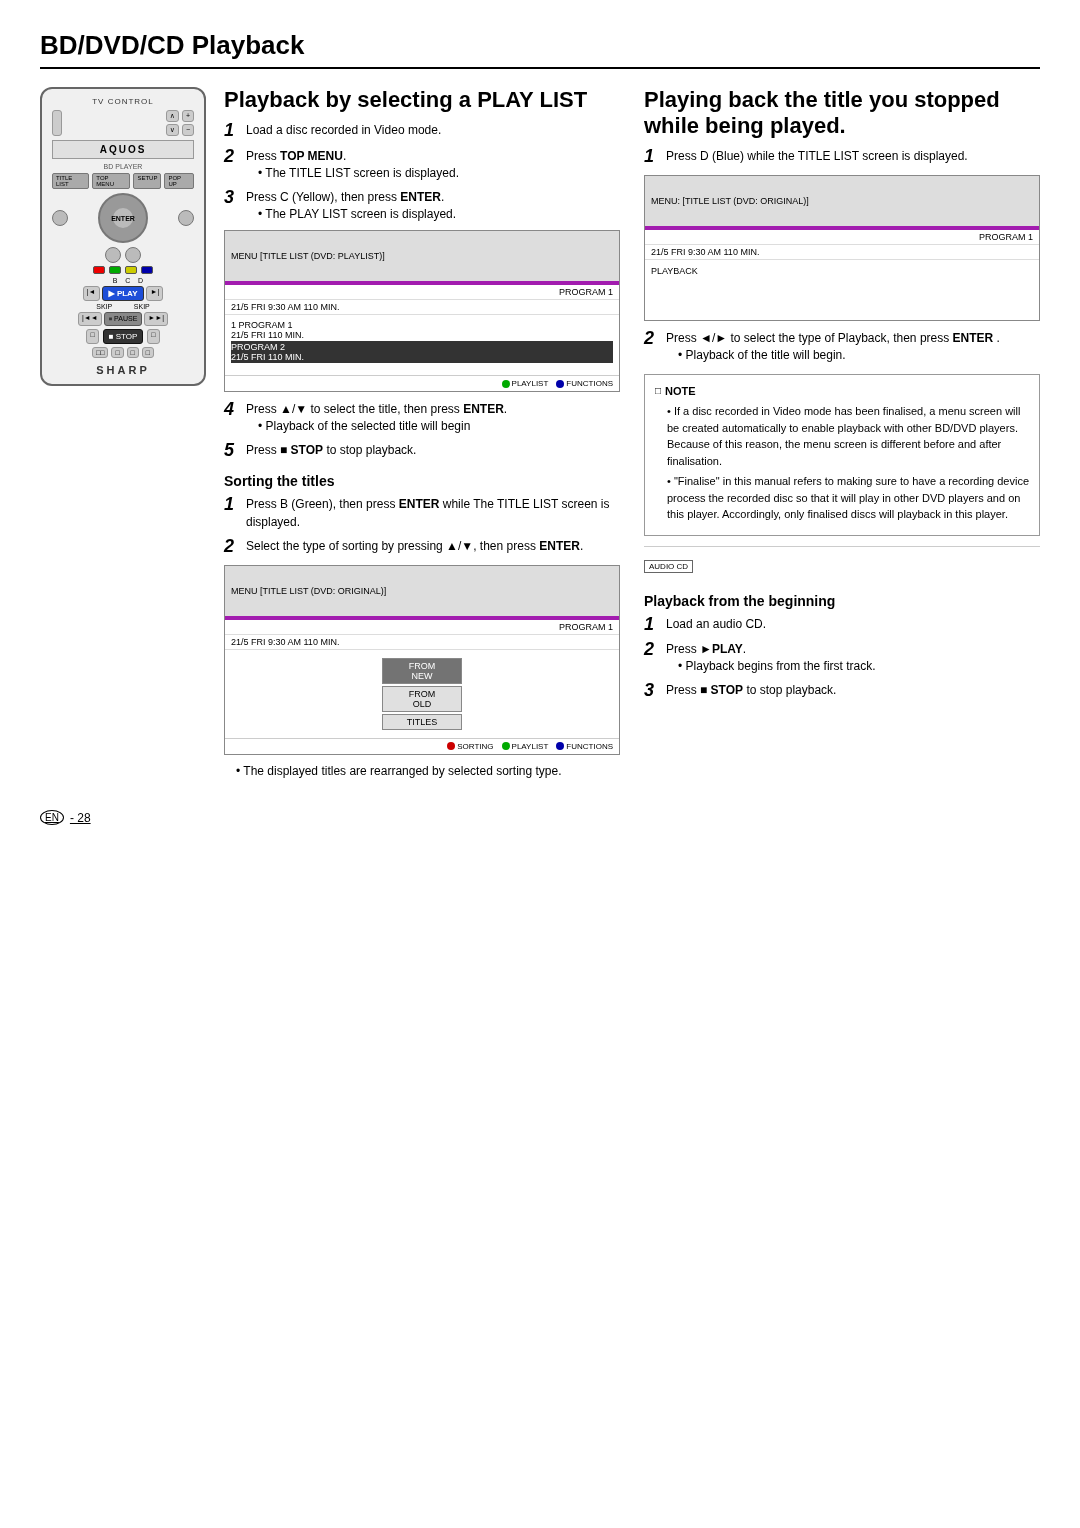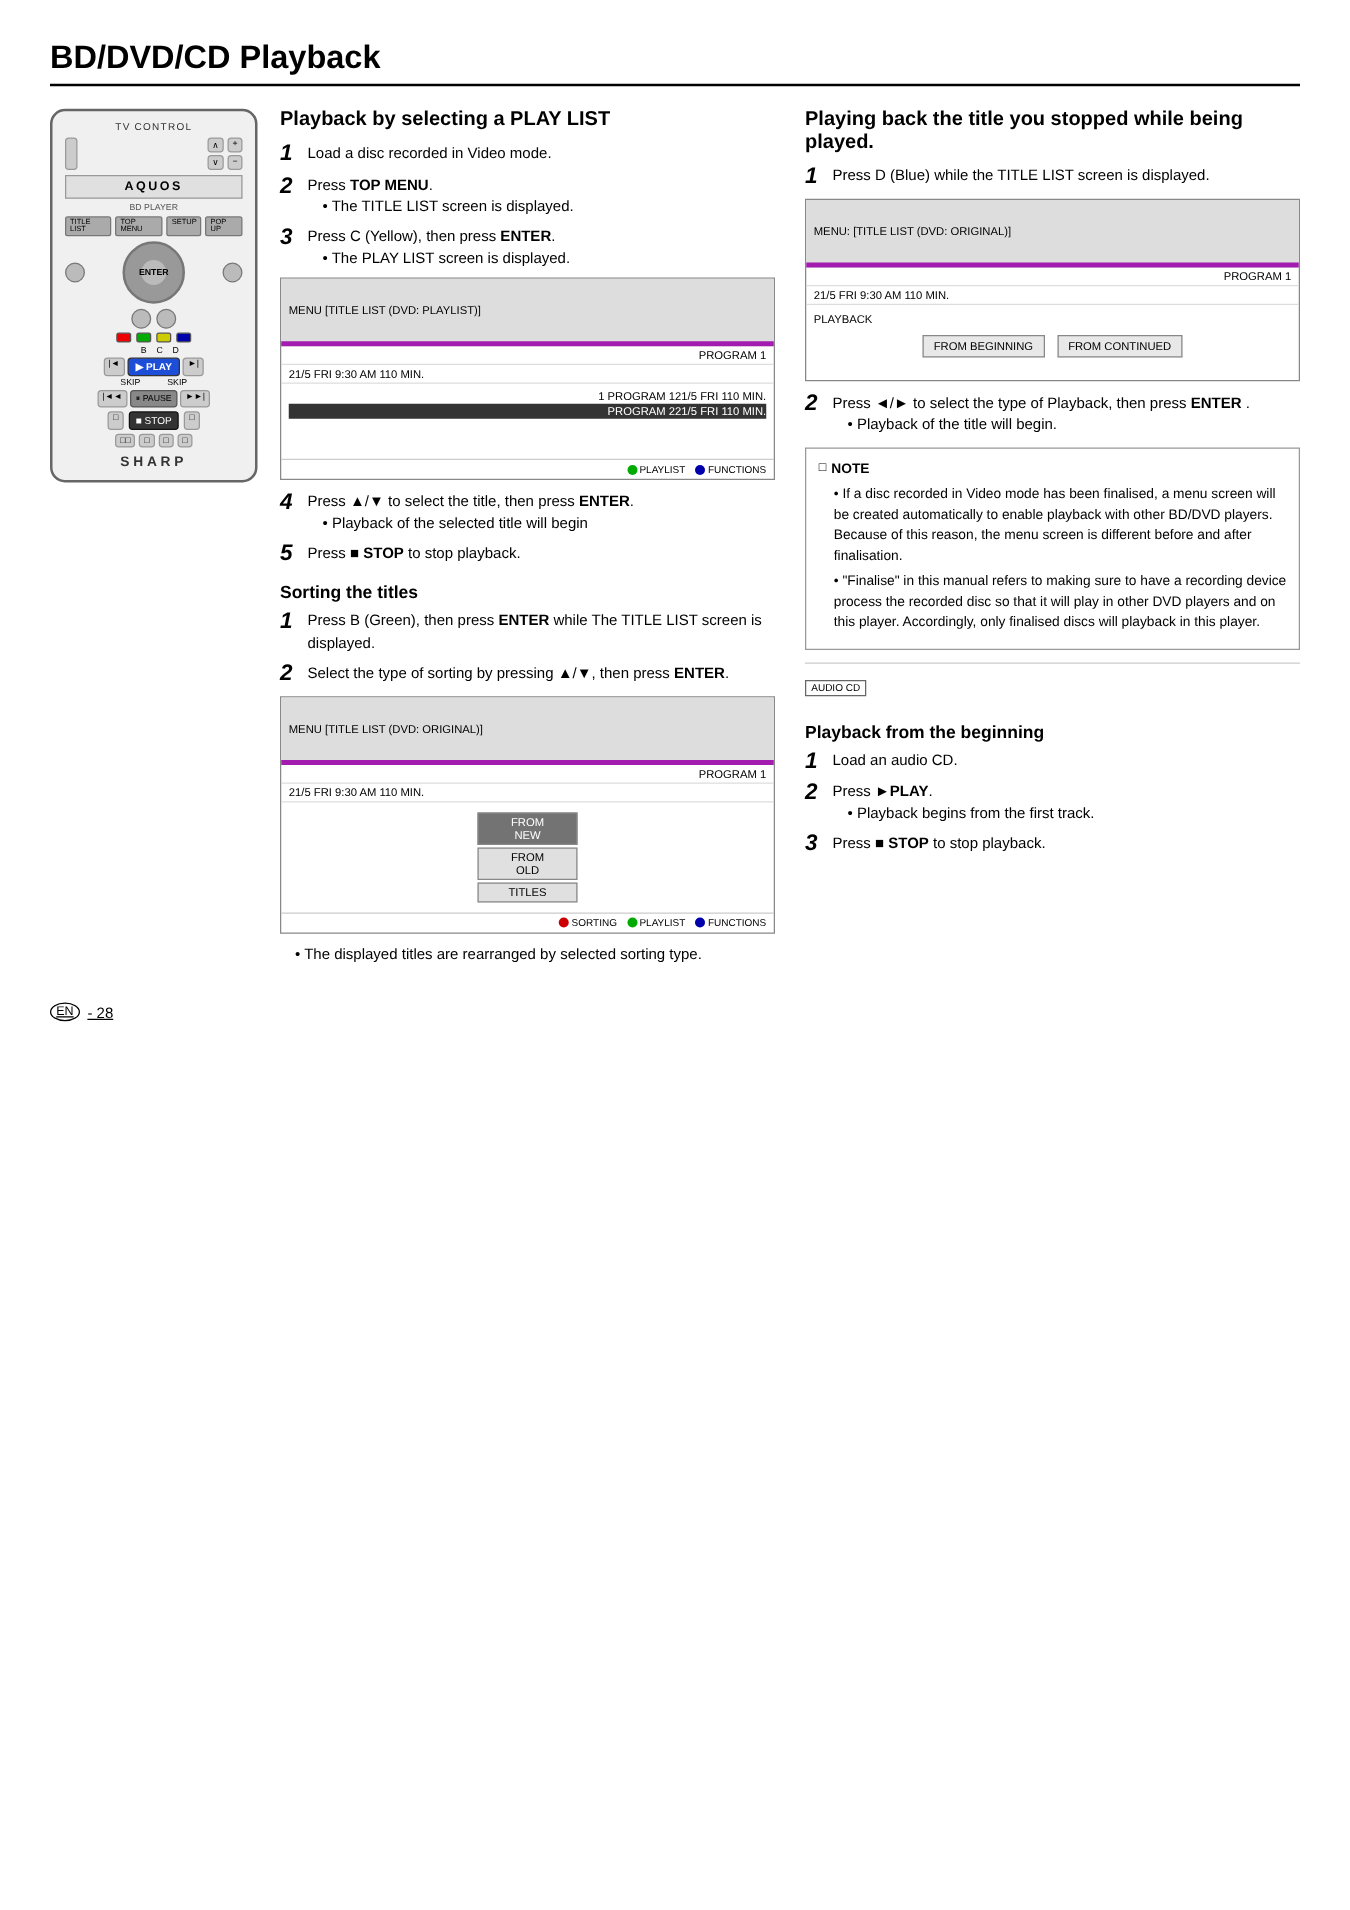--- a/index.html
+++ b/index.html
@@ -161,21 +161,21 @@
     .title-btn {
       background: #aaa;
       border: 1px solid #777;
       border-radius: 2px;
       padding: 1px 3px;
       font-size: 6px;
     }
 
     
     .section-title {
-      font-size: 16px;
+      font-size: 22px;
       font-weight: bold;
       margin-bottom: 8px;
     }
     .subsection-title {
       font-size: 14px;
       font-weight: bold;
       margin: 12px 0 6px 0;
     }
 
     
@@ -226,23 +226,24 @@
       padding: 2px 6px;
       font-size: 9px;
       border-bottom: 1px solid #ddd;
     }
     .screen-body {
       padding: 4px 6px;
       min-height: 60px;
     }
     .screen-row {
       display: flex;
-      justify-content: flex-end;
+      justify-content: flex-start;
       padding: 1px 0;
       font-size: 9px;
+      flex-direction: column;
     }
     .screen-row.selected {
       background: #333;
       color: #fff;
     }
     .screen-footer {
       display: flex;
       justify-content: flex-end;
       gap: 8px;
       padding: 3px 6px;
@@ -565,24 +566,20 @@
       <div class="step-content">Press D (Blue) while the TITLE LIST screen is displayed.</div>
     </div>
 
     
     <div class="screen-mock">
       <div class="screen-header">MENU:  [TITLE LIST (DVD: ORIGINAL)]</div>
       <div class="screen-program">PROGRAM 1</div>
       <div class="screen-info">21/5   FRI   9:30 AM   110 MIN.</div>
       <div class="screen-body">
         <div style="font-size:9px;padding:2px 0;">PLAYBACK</div>
-        <div class="screen-btns">
-          <div class="screen-action-btn">FROM BEGINNING</div>
-          <div class="screen-action-btn">FROM CONTINUED</div>
-        </div>
       </div>
     </div>
 
     
     <div class="step">
       <span class="step-num">2</span>
       <div class="step-content">
         <span>Press ◄/► to select the type of Playback, then press </span><b>ENTER</b><span> .</span>
         <div class="bullet">Playback of the title will begin.</div>
       </div>

